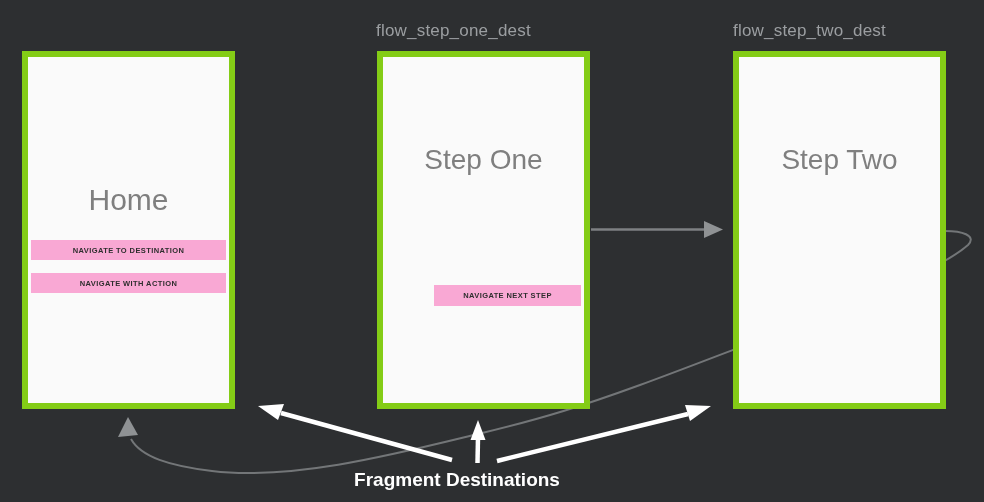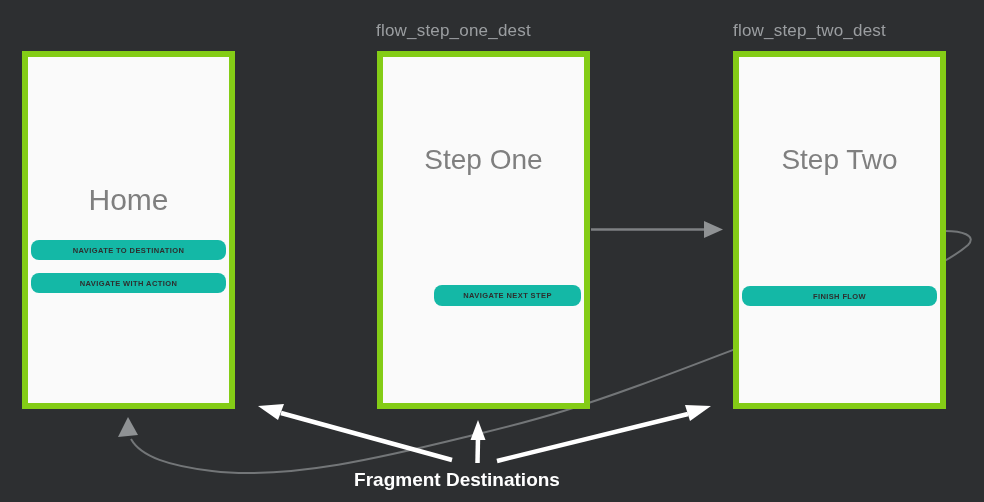--- a/index.html
+++ b/index.html
@@ -29,25 +29,24 @@
     background:#fafafa;border:6px solid #84cc16;box-sizing:border-box;
   }
   .card-title{
     position:absolute;left:0;width:100%;text-align:center;
     color:#7f7f7f;
   }
   .card-title.home{top:126px;font-size:30px;}
   .card-title.step{top:87px;font-size:28px;}
   .preview-btn{
     position:absolute;left:3px;right:3px;height:20px;
-    background:#14b8a6;
+    background:#f9a8d4;
     display:flex;align-items:center;justify-content:center;
     color:#2e2e2e;font-size:7.5px;font-weight:bold;letter-spacing:0.4px;
     white-space:nowrap;
-    border-radius:8px;
   }
 
   
   .annotation-caption{
     position:absolute;left:327px;top:469px;width:260px;z-index:5;
     text-align:center;color:#ffffff;font-size:19px;font-weight:bold;
   }
 </style>
 </head>
 <body>
@@ -82,21 +81,20 @@
     <div class="preview-btn" style="top:216px;">NAVIGATE WITH ACTION</div>
   </div>
 
   <div class="card" style="left:377px;">
     <div class="card-title step">Step One</div>
     <div class="preview-btn" style="top:228px;height:21px;margin-left:48px;">NAVIGATE NEXT STEP</div>
   </div>
 
   <div class="card" style="left:733px;">
     <div class="card-title step">Step Two</div>
-    <div class="preview-btn" style="top:229px;">FINISH FLOW</div>
   </div>
 
   <svg class="layer layer-white" viewBox="0 0 984 502">
     <g>
       <line x1="452" y1="460" x2="281" y2="413" stroke="#ffffff" stroke-width="4.5"></line>
       <polygon points="258,406 284,404 278,420" fill="#ffffff"></polygon>
     </g>
     <g>
       <line x1="477.5" y1="463" x2="478" y2="437" stroke="#ffffff" stroke-width="4.5"></line>
       <polygon points="478,420 470.5,440 485.5,440" fill="#ffffff"></polygon>

